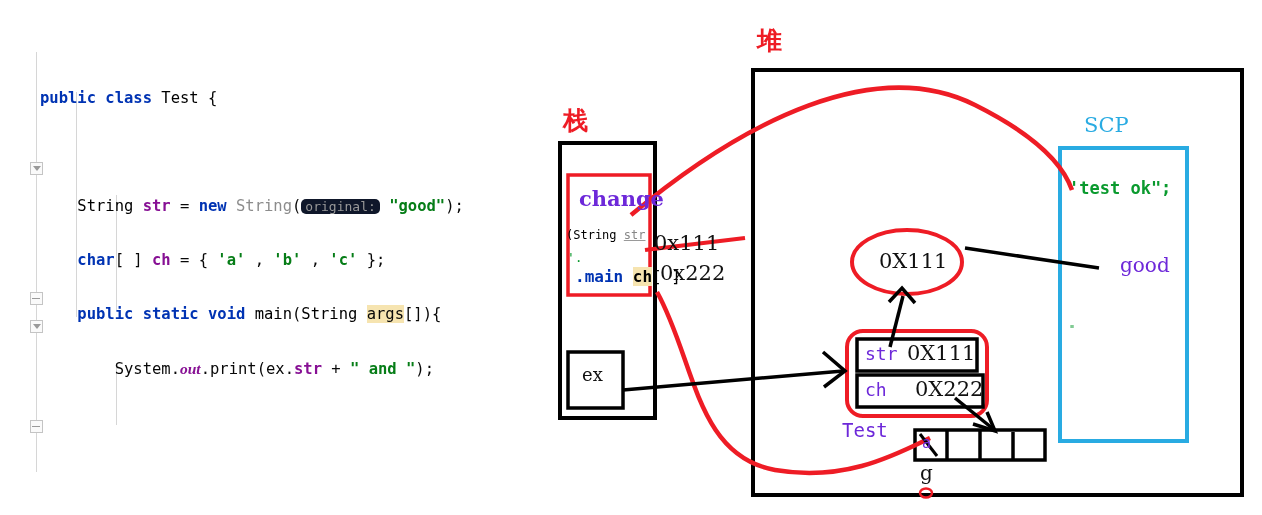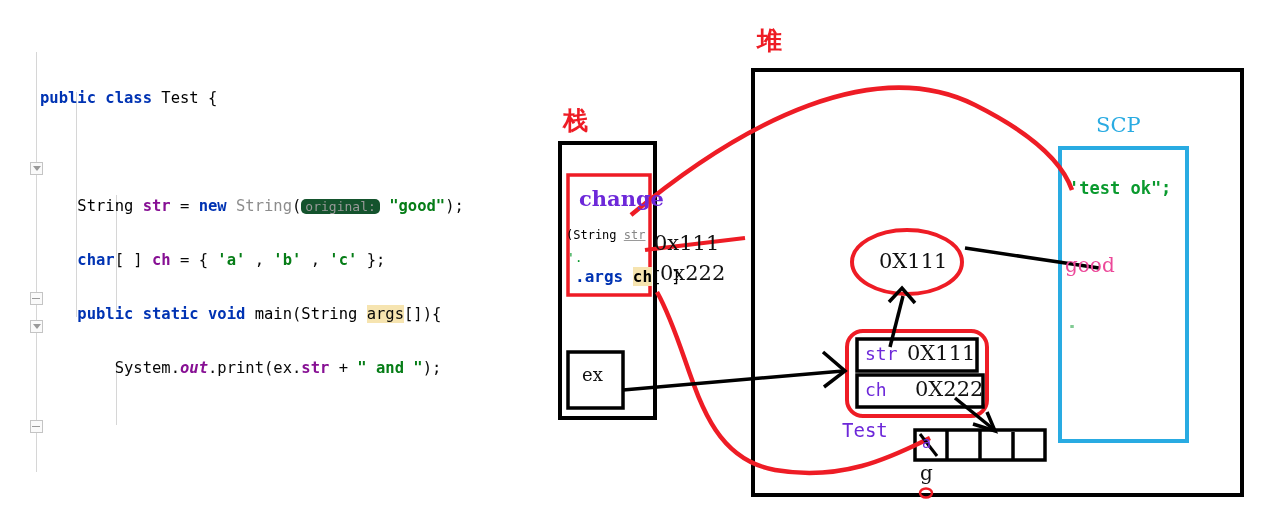--- a/index.html
+++ b/index.html
@@ -46,25 +46,25 @@
     font-size:15.5px;line-height:27px;
     white-space:pre;
     color:#080808;
   }
   #code .ln{display:block;height:27px;}
   .kw{color:#0033b3;font-weight:bold;margin-top:12px;}
   .ty{color:#000000;}
   .fld{color:#871094;font-weight:bold;}
   .str{color:#067d17;font-weight:bold;}
   .gray{color:#8c8c8c;}
-  .ital{color:#871094;font-style:italic;font-weight:bold;}
+  .ital{color:#871094;font-style:italic;font-weight:bold;font-family:Liberation Serif, serif;}
   .hl{background:#f6e4b0;}
   .under{text-decoration:underline;text-decoration-color:#9a9a9a;}
   .hint{
-    background:#14532d;color:#999999;border-radius:5px;
+    background:#0f172a;color:#999999;border-radius:5px;
     padding:0 4px;font-size:13px;
   }
   .blockbar{
     position:absolute;width:1px;background:#d6d6d6;
   }
   
   #diagram{
     position:absolute;left:545px;top:0;width:717px;height:515px;
   }
   #svgdiag{position:absolute;left:0;top:0;}
@@ -154,37 +154,37 @@
 
     <line x1="420" y1="248" x2="554" y2="268" stroke="#000000" stroke-width="3.5"></line>
 
     <line x1="375" y1="434" x2="392" y2="456" stroke="#000000" stroke-width="3"></line>
 
     <ellipse cx="381" cy="493" rx="6" ry="4.5" fill="none" stroke="#ee1c25" stroke-width="2.5"></ellipse>
   </svg>
 
   <div class="lbl cjk-red" style="left:18px;top:104px;">栈</div>
   <div class="lbl cjk-red" style="left:212px;top:24px;">堆</div>
-  <div class="lbl serif blue" style="left:551px;top:113px;font-size:21px;">SCP</div>
+  <div class="lbl serif blue" style="left:539px;top:113px;font-size:21px;">SCP</div>
 
   <div class="lbl serif red" style="left:34px;top:186px;font-size:21px;font-weight:bold;">change</div>
 
   <div class="lbl mono" style="left:21px;top:228px;font-size:12px;color:#000;"><span>(String </span><span class="under" style="color:#888">str</span></div>
   <div class="lbl serif" style="left:109px;top:231px;font-size:21px;color:#111;">0x111</div>
 
   <div class="lbl mono green" style="left:22px;top:250px;font-size:13px;">'.</div>
 
-  <div class="lbl mono" style="left:30px;top:267px;font-size:16px;color:#0033b3;font-weight:bold;"><span>.args </span><span class="hl" style="color:#000">ch</span><span style="color:#000;font-weight:normal;">[ ]</span></div>
+  <div class="lbl mono" style="left:30px;top:267px;font-size:16px;color:#0033b3;font-weight:bold;"><span>.main </span><span class="hl" style="color:#000">ch</span><span style="color:#000;font-weight:normal;">[ ]</span></div>
   <div class="lbl serif" style="left:115px;top:261px;font-size:21px;color:#111;">0x222</div>
 
   <div class="lbl serif" style="left:37px;top:364px;font-size:18px;color:#111;">ex</div>
 
   <div class="lbl serif" style="left:334px;top:249px;font-size:21px;color:#111;">0X111</div>
 
-  <div class="lbl serif" style="left:520px;top:253px;font-size:20px;color:#ec4899;">good</div>
+  <div class="lbl serif" style="left:575px;top:253px;font-size:20px;color:#6d28d9;">good</div>
 
   <div class="lbl mono green" style="left:524px;top:178px;font-size:17px;font-weight:bold;">'test ok";</div>
   <div class="lbl mono green" style="left:524px;top:324px;font-size:10px;">"</div>
 
   <div class="lbl mono red" style="left:320px;top:343px;font-size:18px;">str</div>
   <div class="lbl serif" style="left:362px;top:341px;font-size:21px;color:#111;">0X111</div>
 
   <div class="lbl mono red" style="left:320px;top:379px;font-size:18px;">ch</div>
   <div class="lbl serif" style="left:370px;top:377px;font-size:21px;color:#111;">0X222</div>
 

